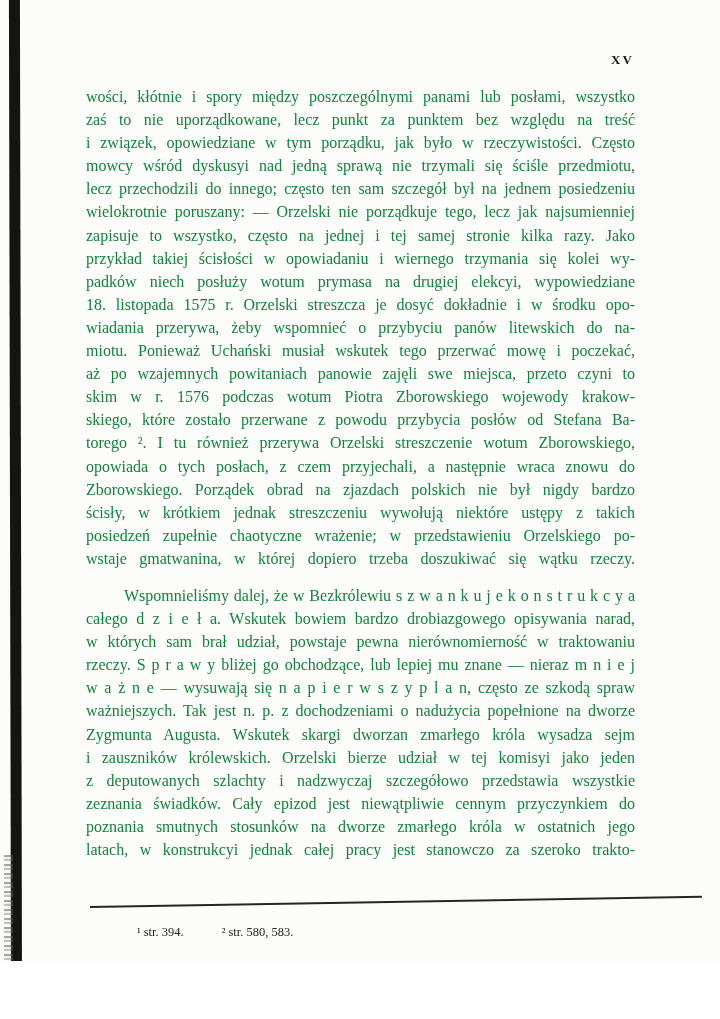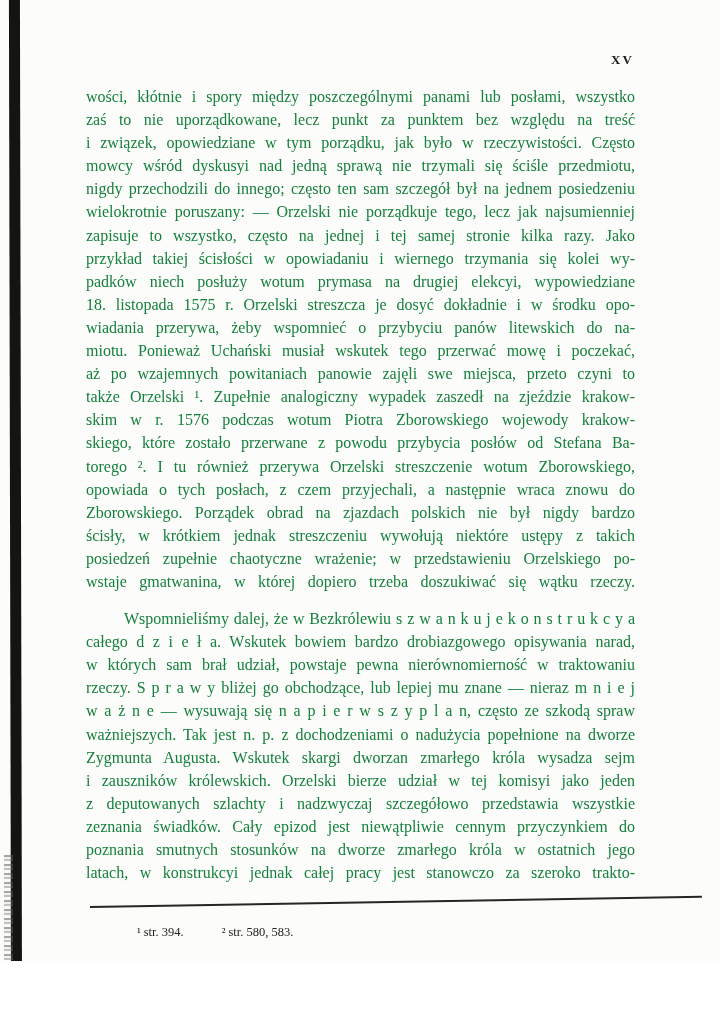--- a/index.html
+++ b/index.html
@@ -55,30 +55,29 @@
   <div class="binding-grain"></div>
 
   <div class="pagenum">XV</div>
 
   <div class="textblock">
     <div class="para" id="p1">
         <div class="line">wości, kłótnie i spory między poszczególnymi panami lub posłami, wszystko</div>
         <div class="line">zaś to nie uporządkowane, lecz punkt za punktem bez względu na treść</div>
         <div class="line">i związek, opowiedziane w tym porządku, jak było w rzeczywistości. Często</div>
         <div class="line">mowcy wśród dyskusyi nad jedną sprawą nie trzymali się ściśle przedmiotu,</div>
-        <div class="line">nigdy przechodzili do innego; często ten sam szczegół był na jednem posiedzeniu</div>
+        <div class="line">lecz przechodzili do innego; często ten sam szczegół był na jednem posiedzeniu</div>
         <div class="line">wielokrotnie poruszany: — Orzelski nie porządkuje tego, lecz jak najsumienniej</div>
         <div class="line">zapisuje to wszystko, często na jednej i tej samej stronie kilka razy. Jako</div>
         <div class="line">przykład takiej ścisłości w opowiadaniu i wiernego trzymania się kolei wy-</div>
         <div class="line">padków niech posłuży wotum prymasa na drugiej elekcyi, wypowiedziane</div>
         <div class="line">18. listopada 1575 r. Orzelski streszcza je dosyć dokładnie i w środku opo-</div>
         <div class="line">wiadania przerywa, żeby wspomnieć o przybyciu panów litewskich do na-</div>
         <div class="line">miotu. Ponieważ Uchański musiał wskutek tego przerwać mowę i poczekać,</div>
         <div class="line">aż po wzajemnych powitaniach panowie zajęli swe miejsca, przeto czyni to</div>
-        <div class="line">także Orzelski ¹. Zupełnie analogiczny wypadek zaszedł na zjeździe krakow-</div>
         <div class="line">skim w r. 1576 podczas wotum Piotra Zborowskiego wojewody krakow-</div>
         <div class="line">skiego, które zostało przerwane z powodu przybycia posłów od Stefana Ba-</div>
         <div class="line">torego ². I tu również przerywa Orzelski streszczenie wotum Zborowskiego,</div>
         <div class="line">opowiada o tych posłach, z czem przyjechali, a następnie wraca znowu do</div>
         <div class="line">Zborowskiego. Porządek obrad na zjazdach polskich nie był nigdy bardzo</div>
         <div class="line">ścisły, w krótkiem jednak streszczeniu wywołują niektóre ustępy z takich</div>
         <div class="line">posiedzeń zupełnie chaotyczne wrażenie; w przedstawieniu Orzelskiego po-</div>
         <div class="line">wstaje gmatwanina, w której dopiero trzeba doszukiwać się wątku rzeczy.</div>
       </div>
     <div class="para" id="p2">

